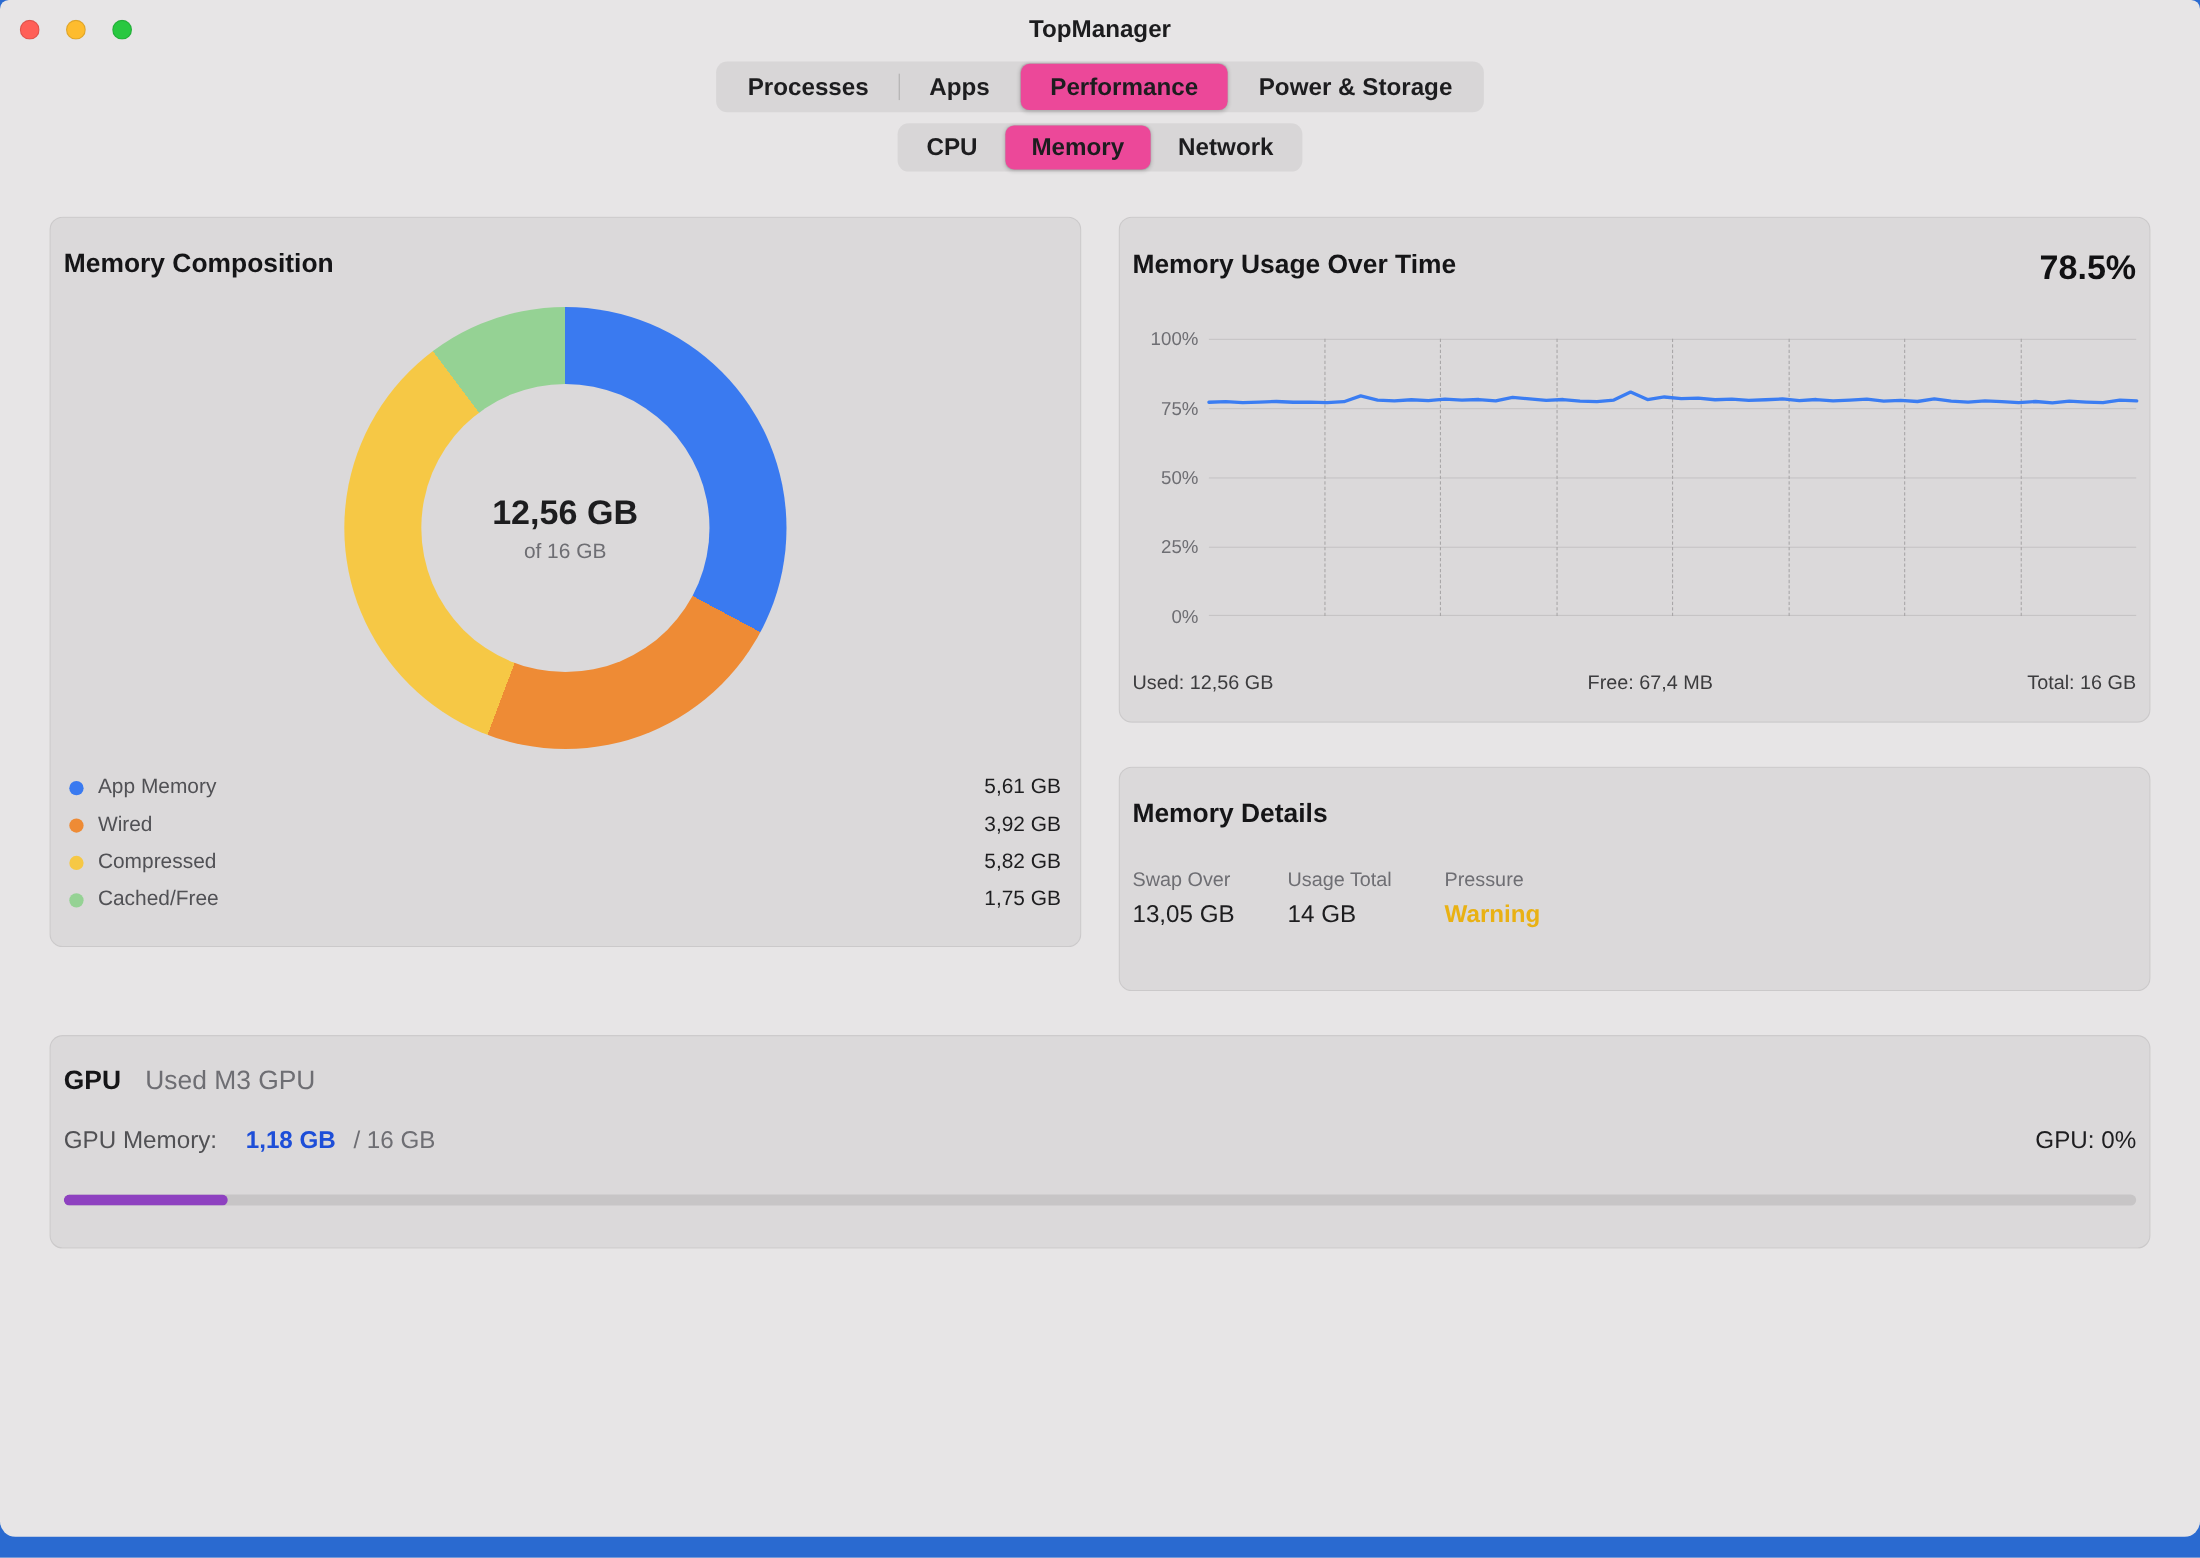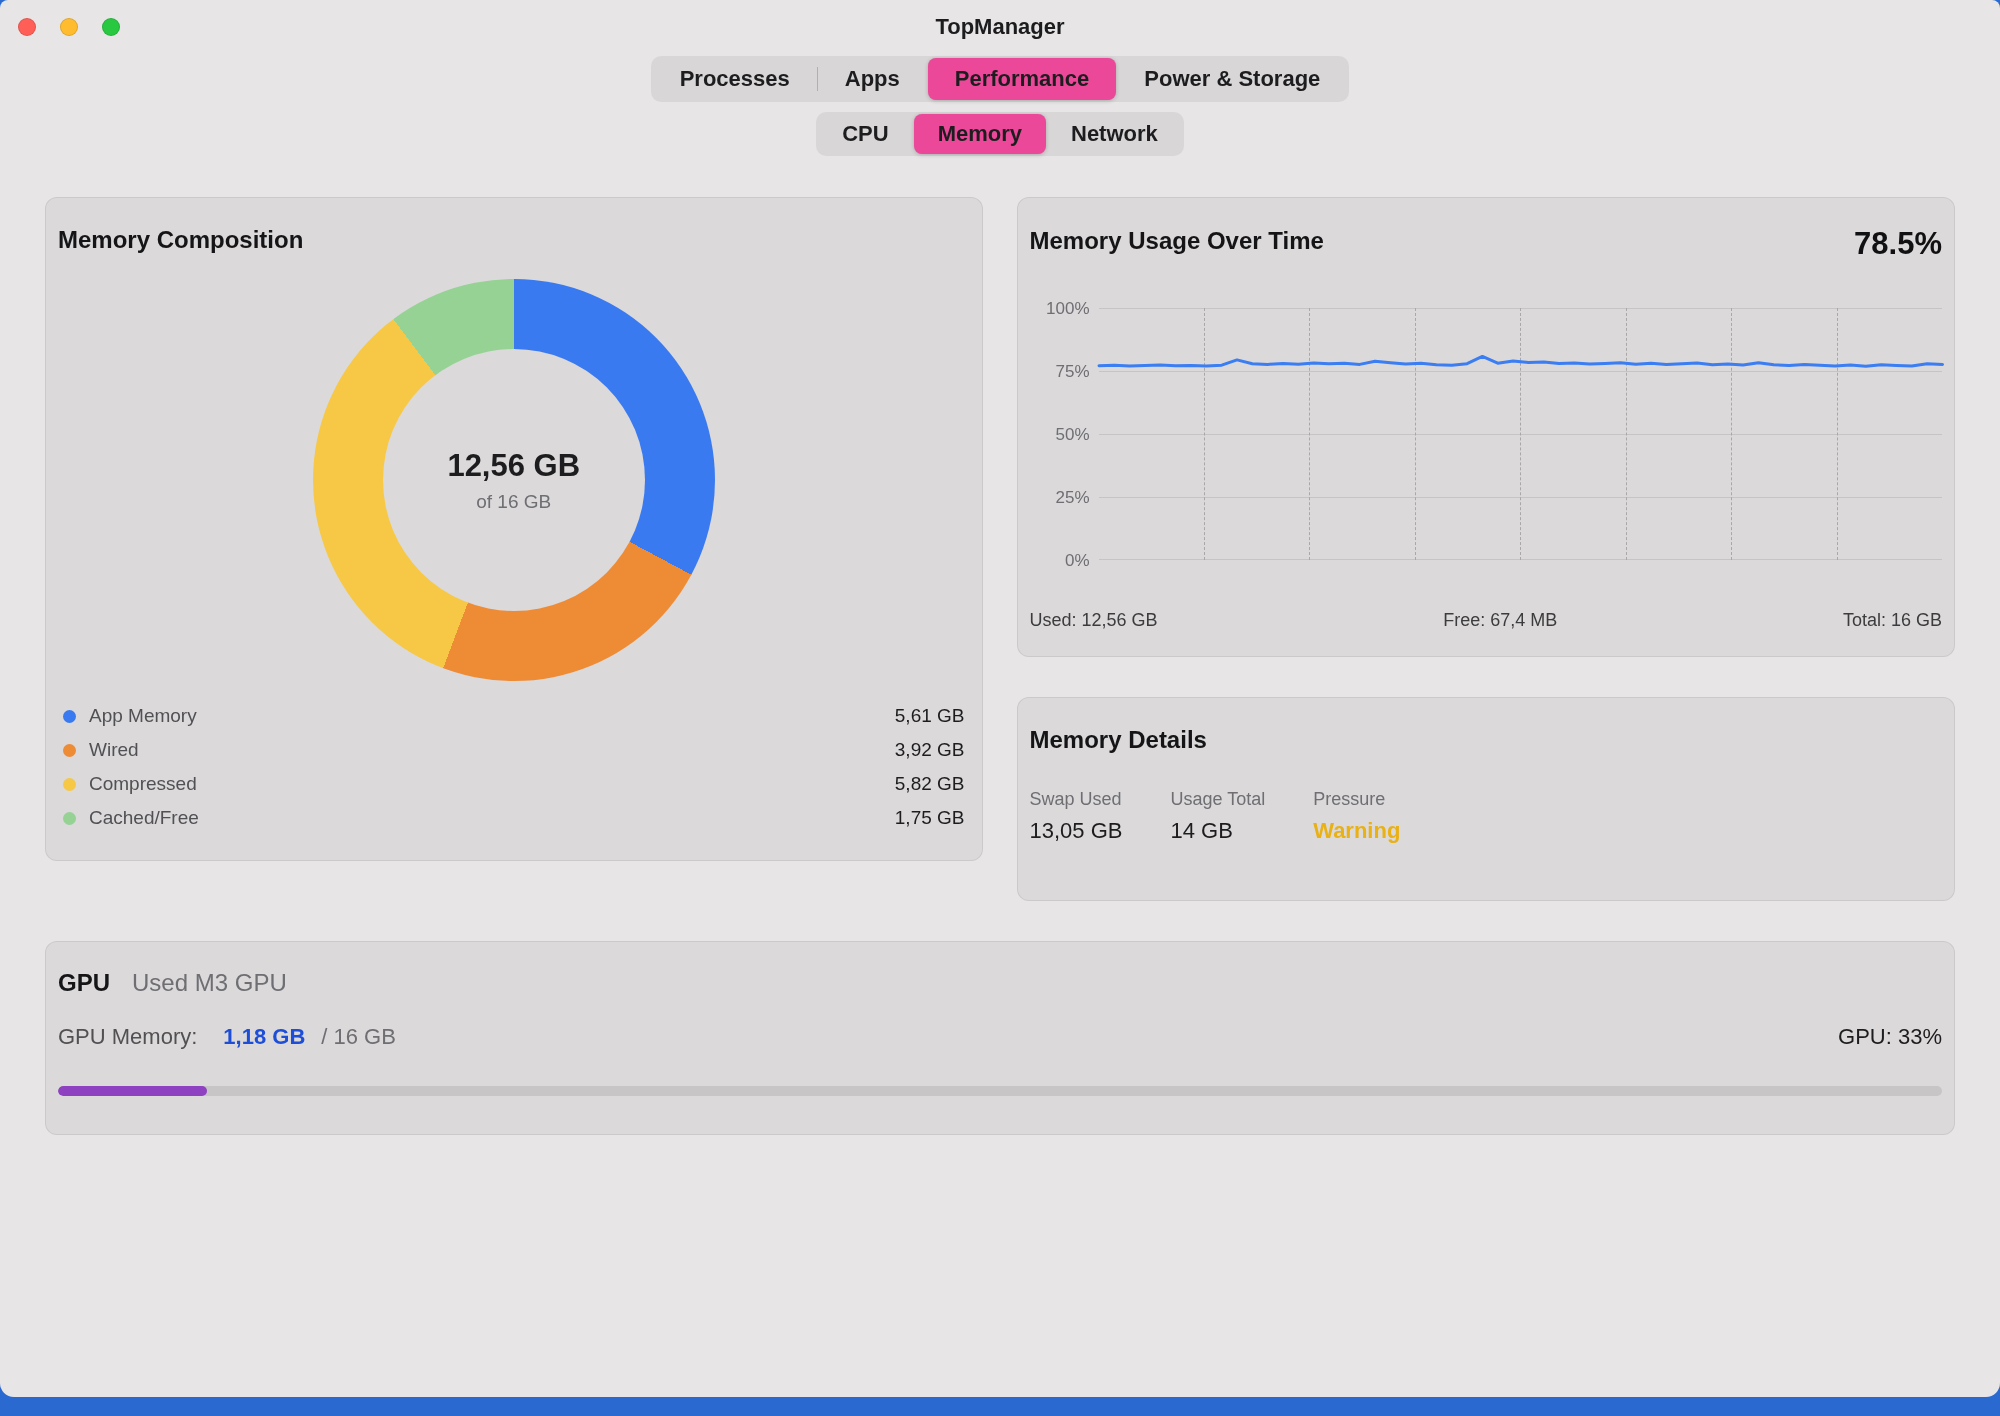--- a/index.html
+++ b/index.html
@@ -203,21 +203,21 @@
             <span>Used: 12,56 GB</span>
             <span>Free: 67,4 MB</span>
             <span>Total: 16 GB</span>
           </div>
         </div>
 
         <div class="panel details">
           <div class="panel-title">Memory Details</div>
           <div class="detail-row">
             <div>
-              <div class="detail-label">Swap Used</div>
+              <div class="detail-label">Swap Over</div>
               <div class="detail-value">13,05 GB</div>
             </div>
             <div>
               <div class="detail-label">Usage Total</div>
               <div class="detail-value">14 GB</div>
             </div>
             <div>
               <div class="detail-label">Pressure</div>
               <div class="detail-value warning" style="color: rgb(233, 177, 19);">Warning</div>
             </div>
@@ -229,21 +229,21 @@
 
     <div class="panel gpu">
       <div class="gpu-row1">
         <span class="gpu-title">GPU</span>
         <span class="gpu-name">Used M3 GPU</span>
       </div>
       <div class="gpu-row2">
         <span class="gpu-mem-label">GPU Memory:</span>
         <span class="gpu-mem-value">1,18 GB</span>
         <span class="gpu-mem-total">/ 16 GB</span>
-        <span class="gpu-usage">GPU: 33%</span>
+        <span class="gpu-usage">GPU: 0%</span>
       </div>
       <div class="gpu-bar">
         <div class="gpu-bar-fill" style="width: 7.9%; background: rgb(142, 65, 192);"></div>
       </div>
     </div>
 
   </div>
 </div>
 
 </body></html>

